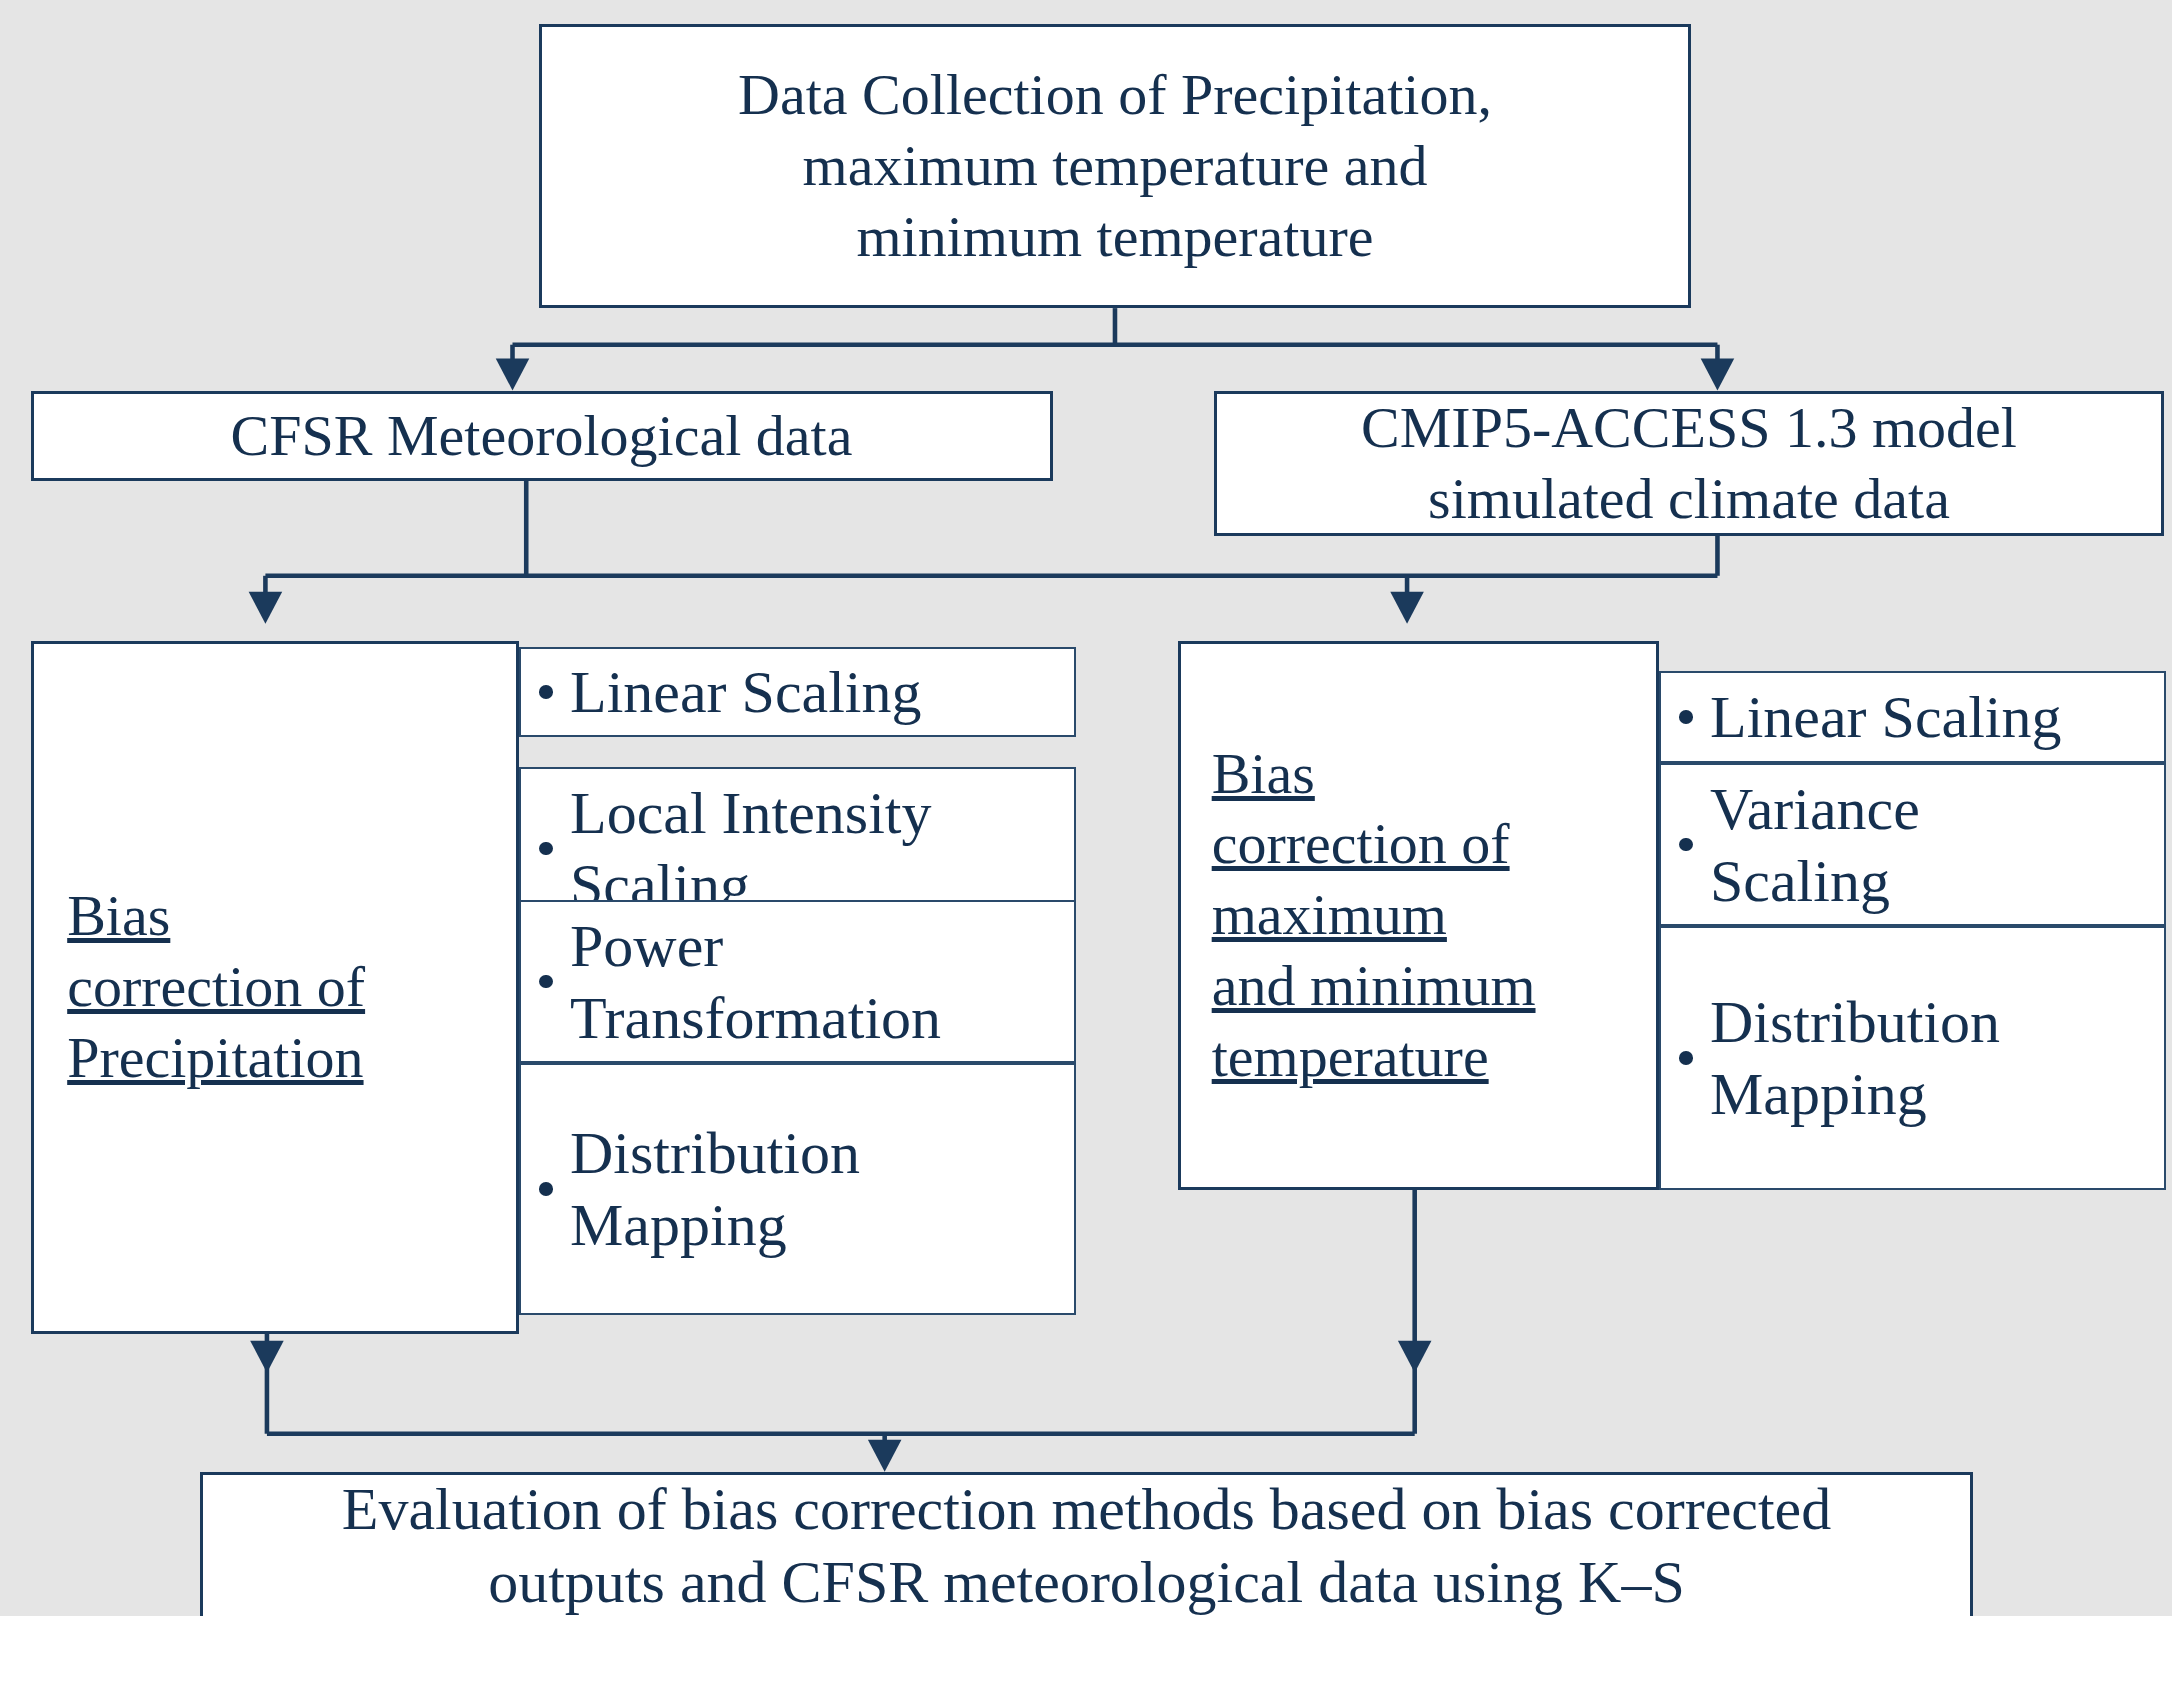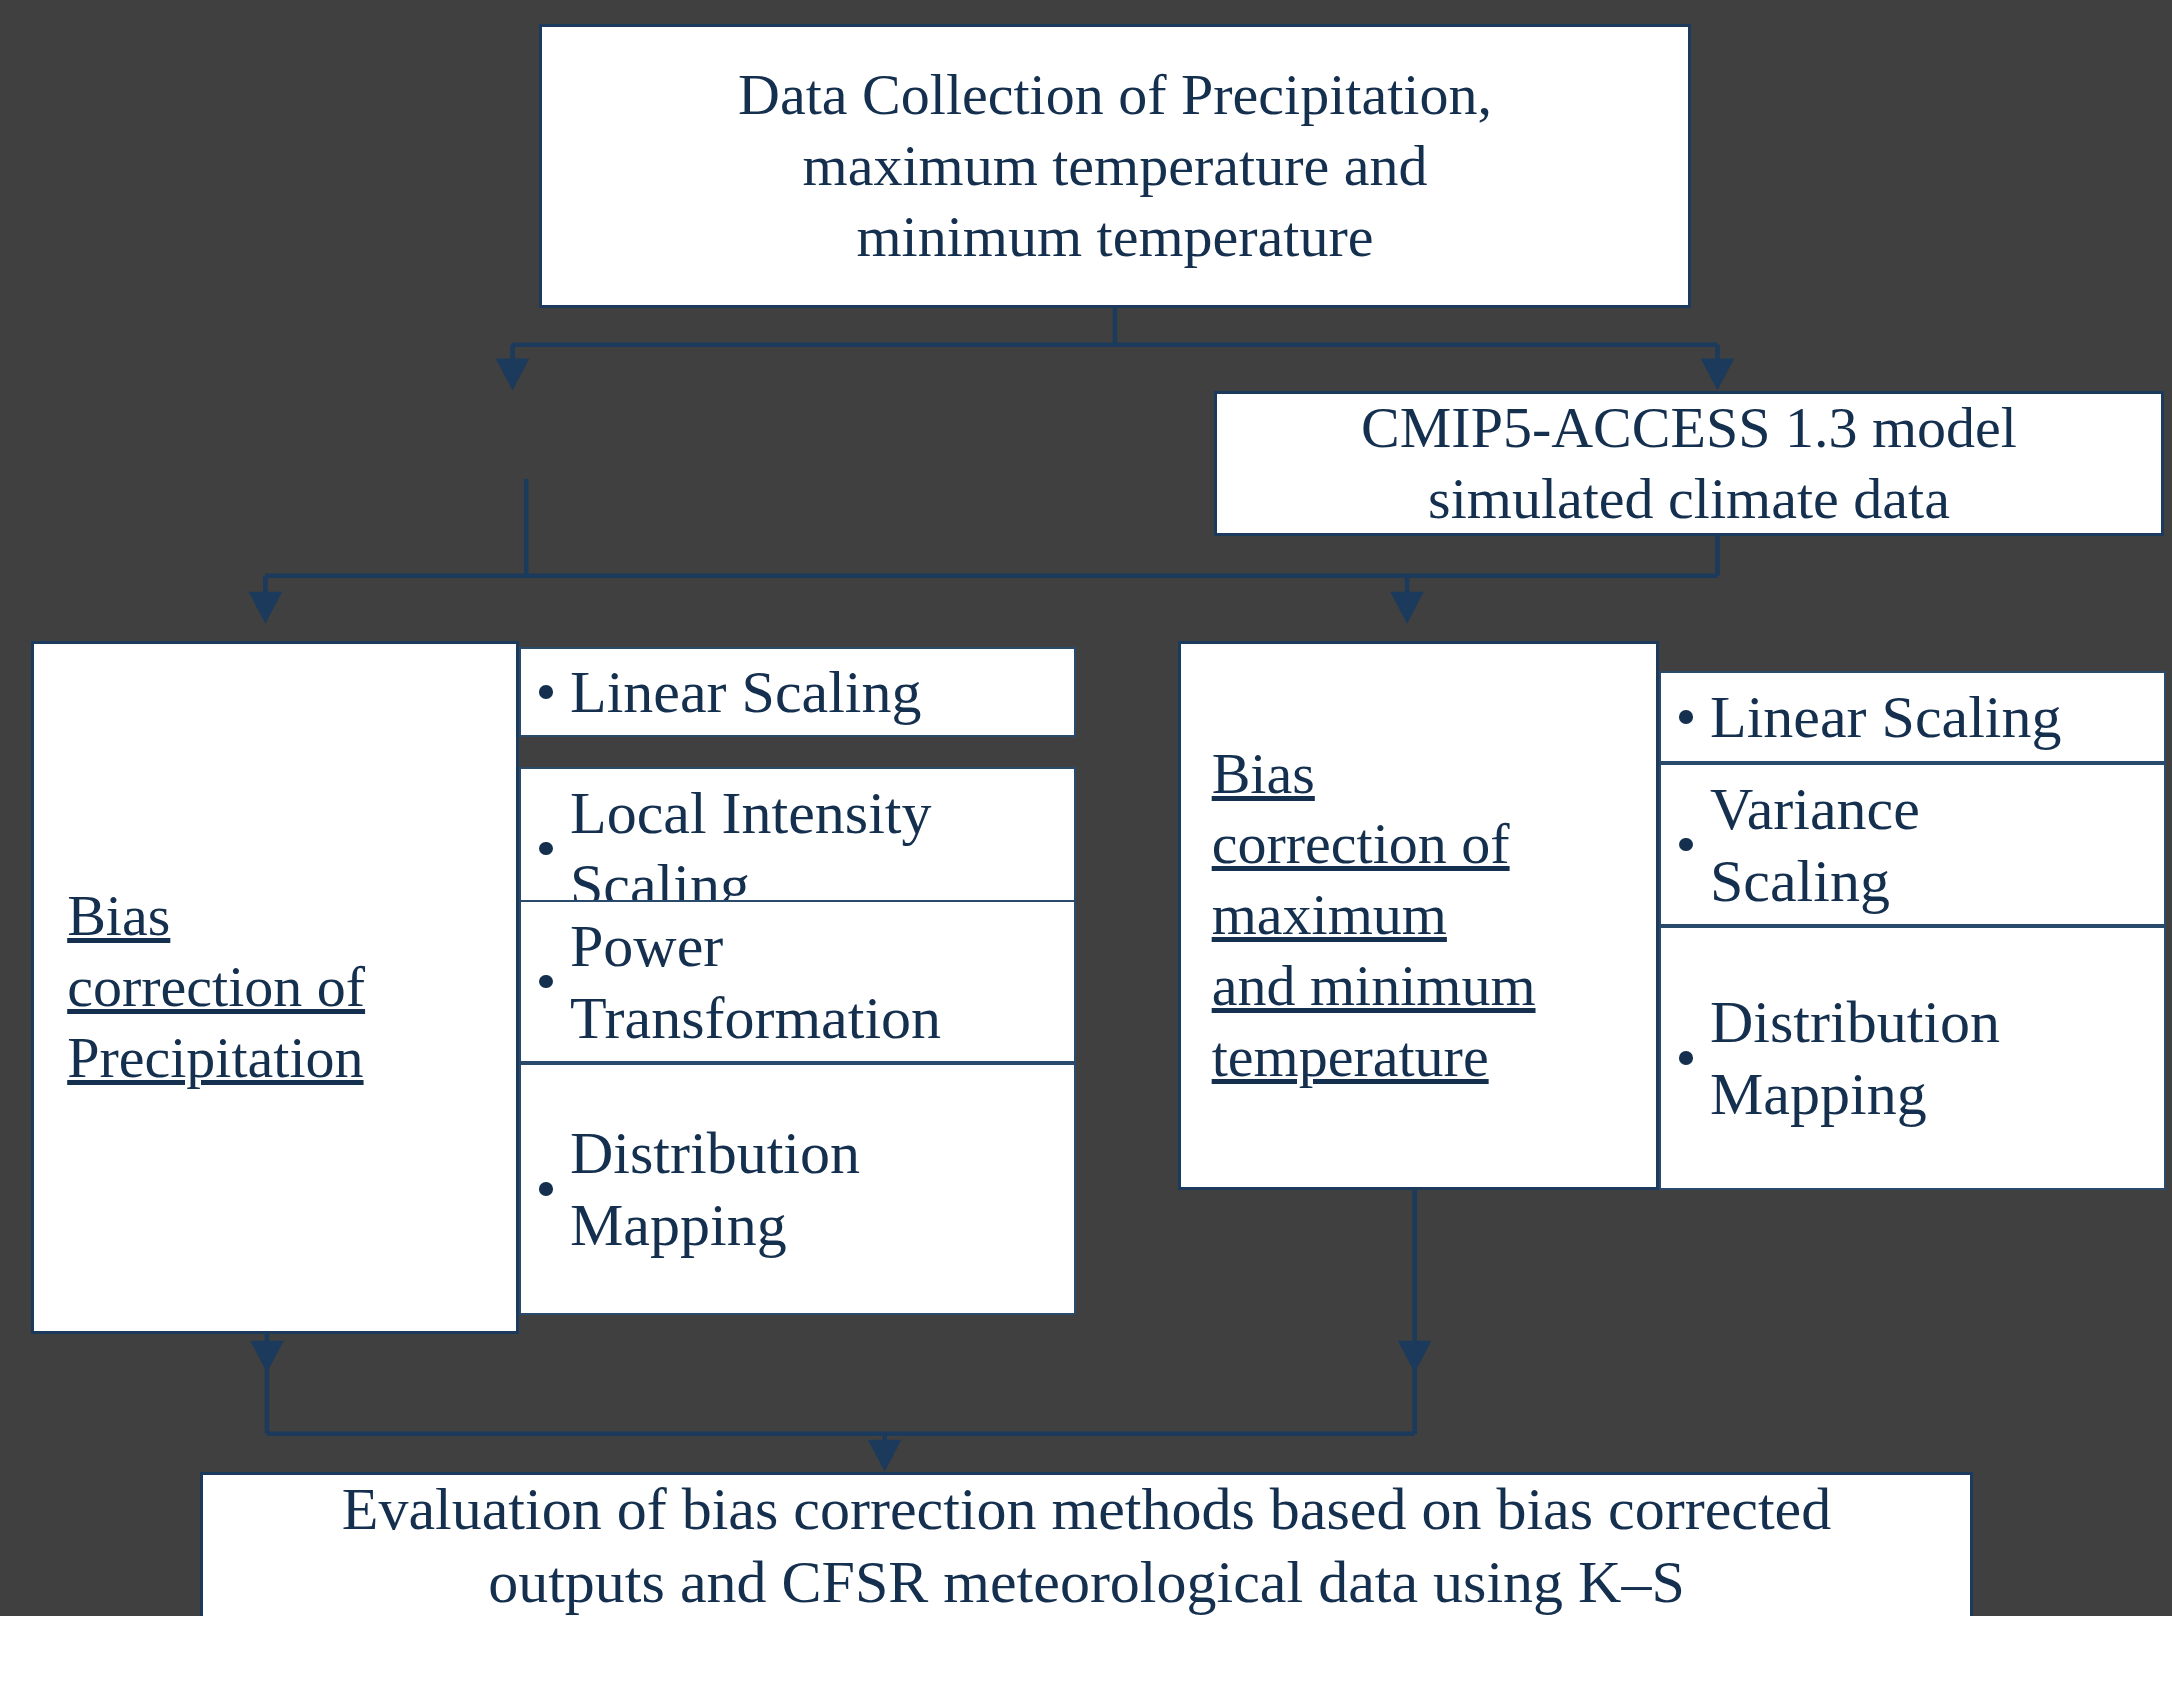--- a/index.html
+++ b/index.html
@@ -8,21 +8,21 @@
     background: #ffffff;
   }
   body {
     font-family: "Liberation Serif", "DejaVu Serif", serif;
     color: #13304d;
   }
   #canvas {
     position: relative;
     width: 2172px;
     height: 1616px;
-    background: #404040;
+    background: #e5e5e5;
     overflow: hidden;
   }
   .box {
     position: absolute;
     border: 3.8px solid #1b3a5c;
     background: #ffffff;
     box-sizing: border-box;
     display: flex;
     align-items: center;
     justify-content: center;
@@ -112,20 +112,23 @@
       <polygon points="1160,1930 1138,1888 1182,1888"></polygon>
     </g>
   </svg>
 
   <div class="box f-top" style="left:539px; top:24.4px; width:1152px; height:284px;">
     <span class="box-text">Data Collection of Precipitation,
 maximum temperature and
 minimum temperature</span>
   </div>
 
+  <div class="box f-mid" style="left:30.5px; top:391px; width:1022px; height:90px;">
+    <span class="box-text">CFSR Meteorological data</span>
+  </div>
 
   <div class="box f-mid" style="left:1214px; top:391px; width:950px; height:145px;">
     <span class="box-text">CMIP5-ACCESS 1.3 model
 simulated climate data</span>
   </div>
 
   <div class="box f-bias left-align" style="left:30.5px; top:641px; width:488px; height:693px; padding-left:23px;">
     <span class="box-text">Bias
 correction of
 Precipitation</span>

